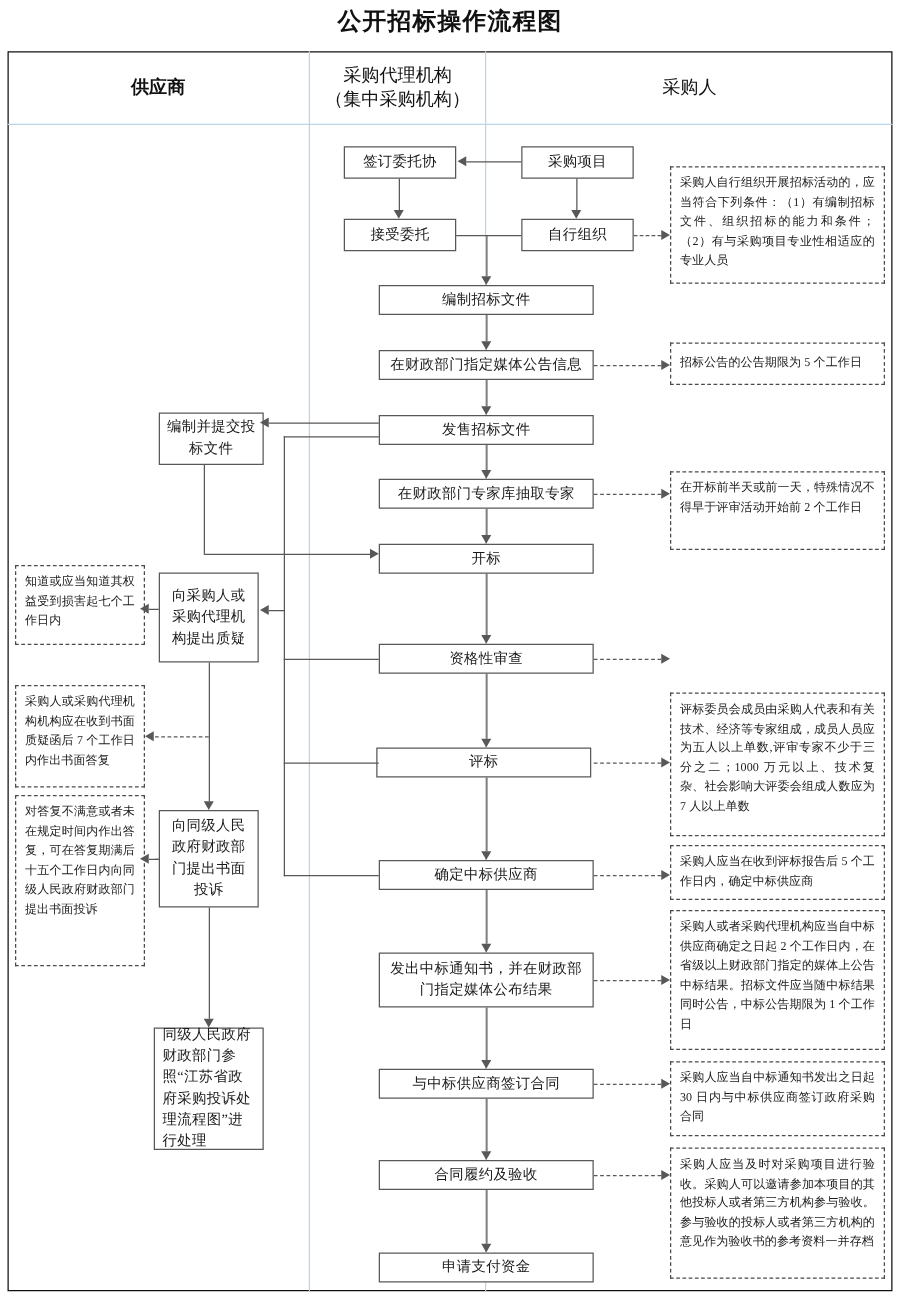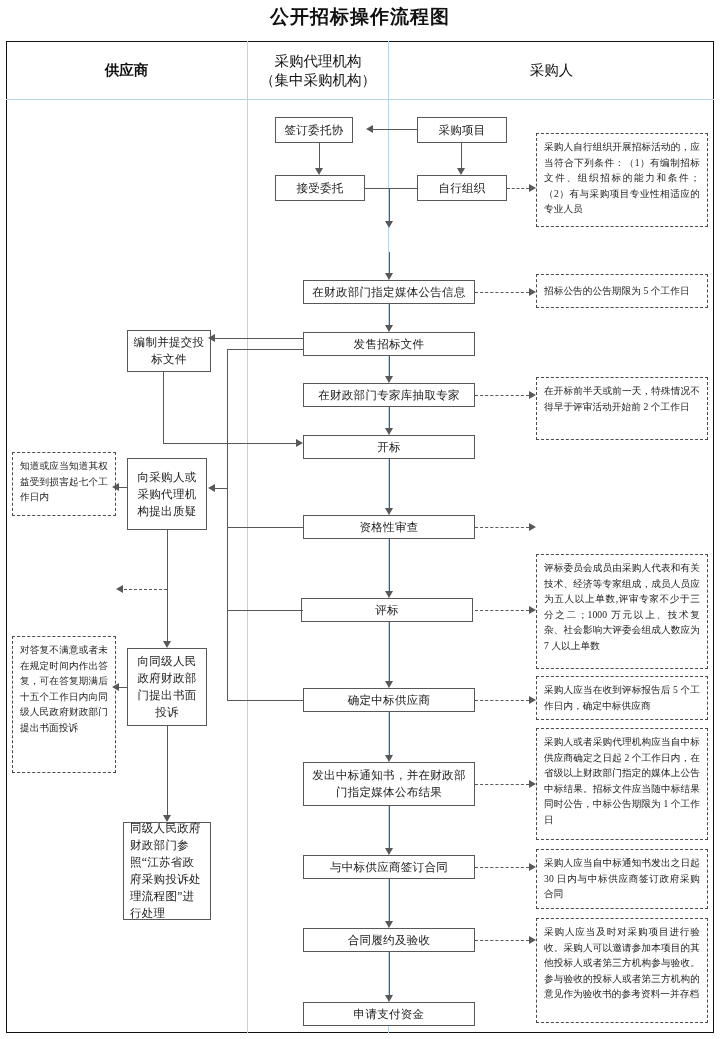--- a/index.html
+++ b/index.html
@@ -116,26 +116,27 @@
   <div class="lane-head" style="left:248px; top:52px; width:140px;">
     <div>采购代理机构</div>
     <div>（集中采购机构）</div>
   </div>
   <div class="lane-head" style="left:389px; top:61px; width:325px;">
     <div>采购人</div>
   </div>
 
   <div class="box" style="left:417px; top:117px; width:90px; height:26px;">采购项目</div>
 
-  <div class="box" style="left:275px; top:117px; width:78px; height:26px;">签订委托协</div>
+  <div class="box" style="left:275px; top:117px; width:90px; height:26px;">签订委托协</div>
 
   <div class="box" style="left:275px; top:175px; width:90px; height:26px;">接受委托</div>
 
   <div class="box" style="left:417px; top:175px; width:90px; height:26px;">自行组织</div>
 
+  <div class="box" style="left:303px; top:228px; width:172px; height:24px;">编制招标文件</div>
 
   <div class="box" style="left:303px; top:280px; width:172px; height:24px;">在财政部门指定媒体公告信息</div>
 
   <div class="box" style="left:303px; top:332px; width:172px; height:24px;">发售招标文件</div>
 
   <div class="box" style="left:303px; top:383px; width:172px; height:24px;">在财政部门专家库抽取专家</div>
 
   <div class="box" style="left:303px; top:435px; width:172px; height:24px;">开标</div>
 
   <div class="box" style="left:303px; top:515px; width:172px; height:24px;text-align:center;">资格性审查</div>
@@ -172,20 +173,21 @@
   <div class="note" style="left:536px; top:676px; width:172px; height:44px;">采购人应当在收到评标报告后 5 个工作日内，确定中标供应商</div>
 
   <div class="note" style="left:536px; top:728px; width:172px; height:112px;">采购人或者采购代理机构应当自中标供应商确定之日起 2 个工作日内，在省级以上财政部门指定的媒体上公告中标结果。招标文件应当随中标结果同时公告，中标公告期限为 1 个工作日</div>
 
   <div class="note" style="left:536px; top:849px; width:172px; height:60px;">采购人应当自中标通知书发出之日起 30 日内与中标供应商签订政府采购合同</div>
 
   <div class="note" style="left:536px; top:918px; width:172px; height:105px;">采购人应当及时对采购项目进行验收。采购人可以邀请参加本项目的其他投标人或者第三方机构参与验收。参与验收的投标人或者第三方机构的意见作为验收书的参考资料一并存档</div>
 
   <div class="note" style="left:12px; top:452px; width:104px; height:64px;">知道或应当知道其权益受到损害起七个工作日内</div>
 
+  <div class="note" style="left:12px; top:548px; width:104px; height:82px;">采购人或采购代理机构机构应在收到书面质疑函后 7 个工作日内作出书面答复</div>
 
   <div class="note" style="left:12px; top:636px; width:104px; height:137px;">对答复不满意或者未在规定时间内作出答复，可在答复期满后十五个工作日内向同级人民政府财政部门提出书面投诉</div>
 
   <div class="ln lnh" style="left:373px; top:129px; width:44px;"></div>
   <div class="ar ar-l" style="left:366px; top:125px;"></div>
 
   <div class="ln lnv" style="left:319px; top:143px; height:25px;"></div>
   <div class="ar ar-d" style="left:315px; top:168px;"></div>
 
   <div class="ln lnv" style="left:461px; top:143px; height:25px;"></div>

